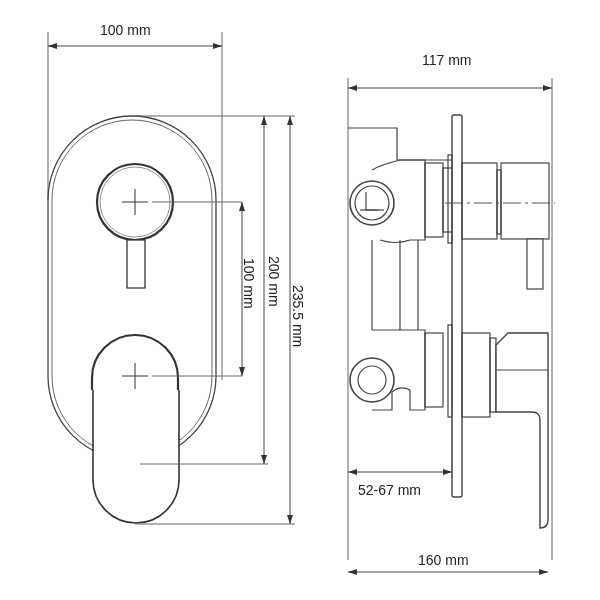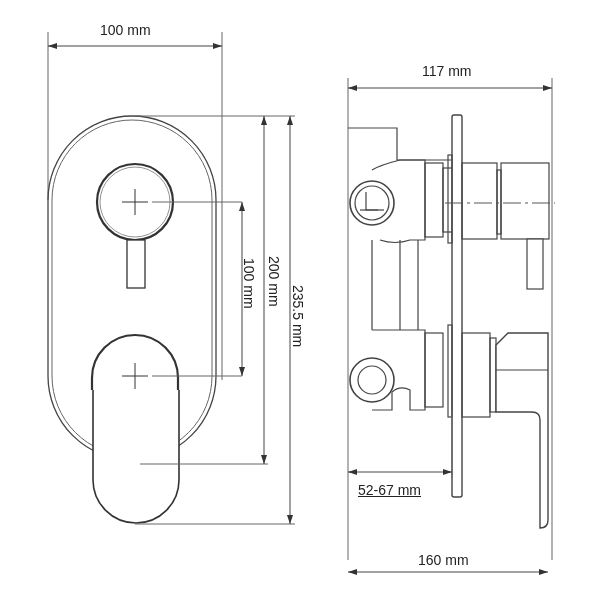--- a/index.html
+++ b/index.html
@@ -101,16 +101,16 @@
     <line x1="348" y1="572" x2="548" y2="572" stroke="#444" stroke-width="1" marker-start="url(#arrS)" marker-end="url(#arr)"></line>
   </g>
 </svg>
 
 <div class="lbl" style="left:100px; top:22px;">100 mm</div>
 
 <div class="lbl vert" style="left:257px; top:258px;">100 mm</div>
 <div class="lbl vert" style="left:282px; top:256px;">200 mm</div>
 <div class="lbl vert" style="left:306px; top:285px;">235.5 mm</div>
 
-<div class="lbl" style="left:422px; top:63px;">117 mm</div>
-<div class="lbl" style="left:358px; top:482px;text-decoration:underline;">52-67 mm</div>
+<div class="lbl" style="left:422px; top:52px;">117 mm</div>
+<div class="lbl" style="left:358px; top:482px;">52-67 mm</div>
 <div class="lbl" style="left:418px; top:552px;">160 mm</div>
 </div>
 
 </body></html>

